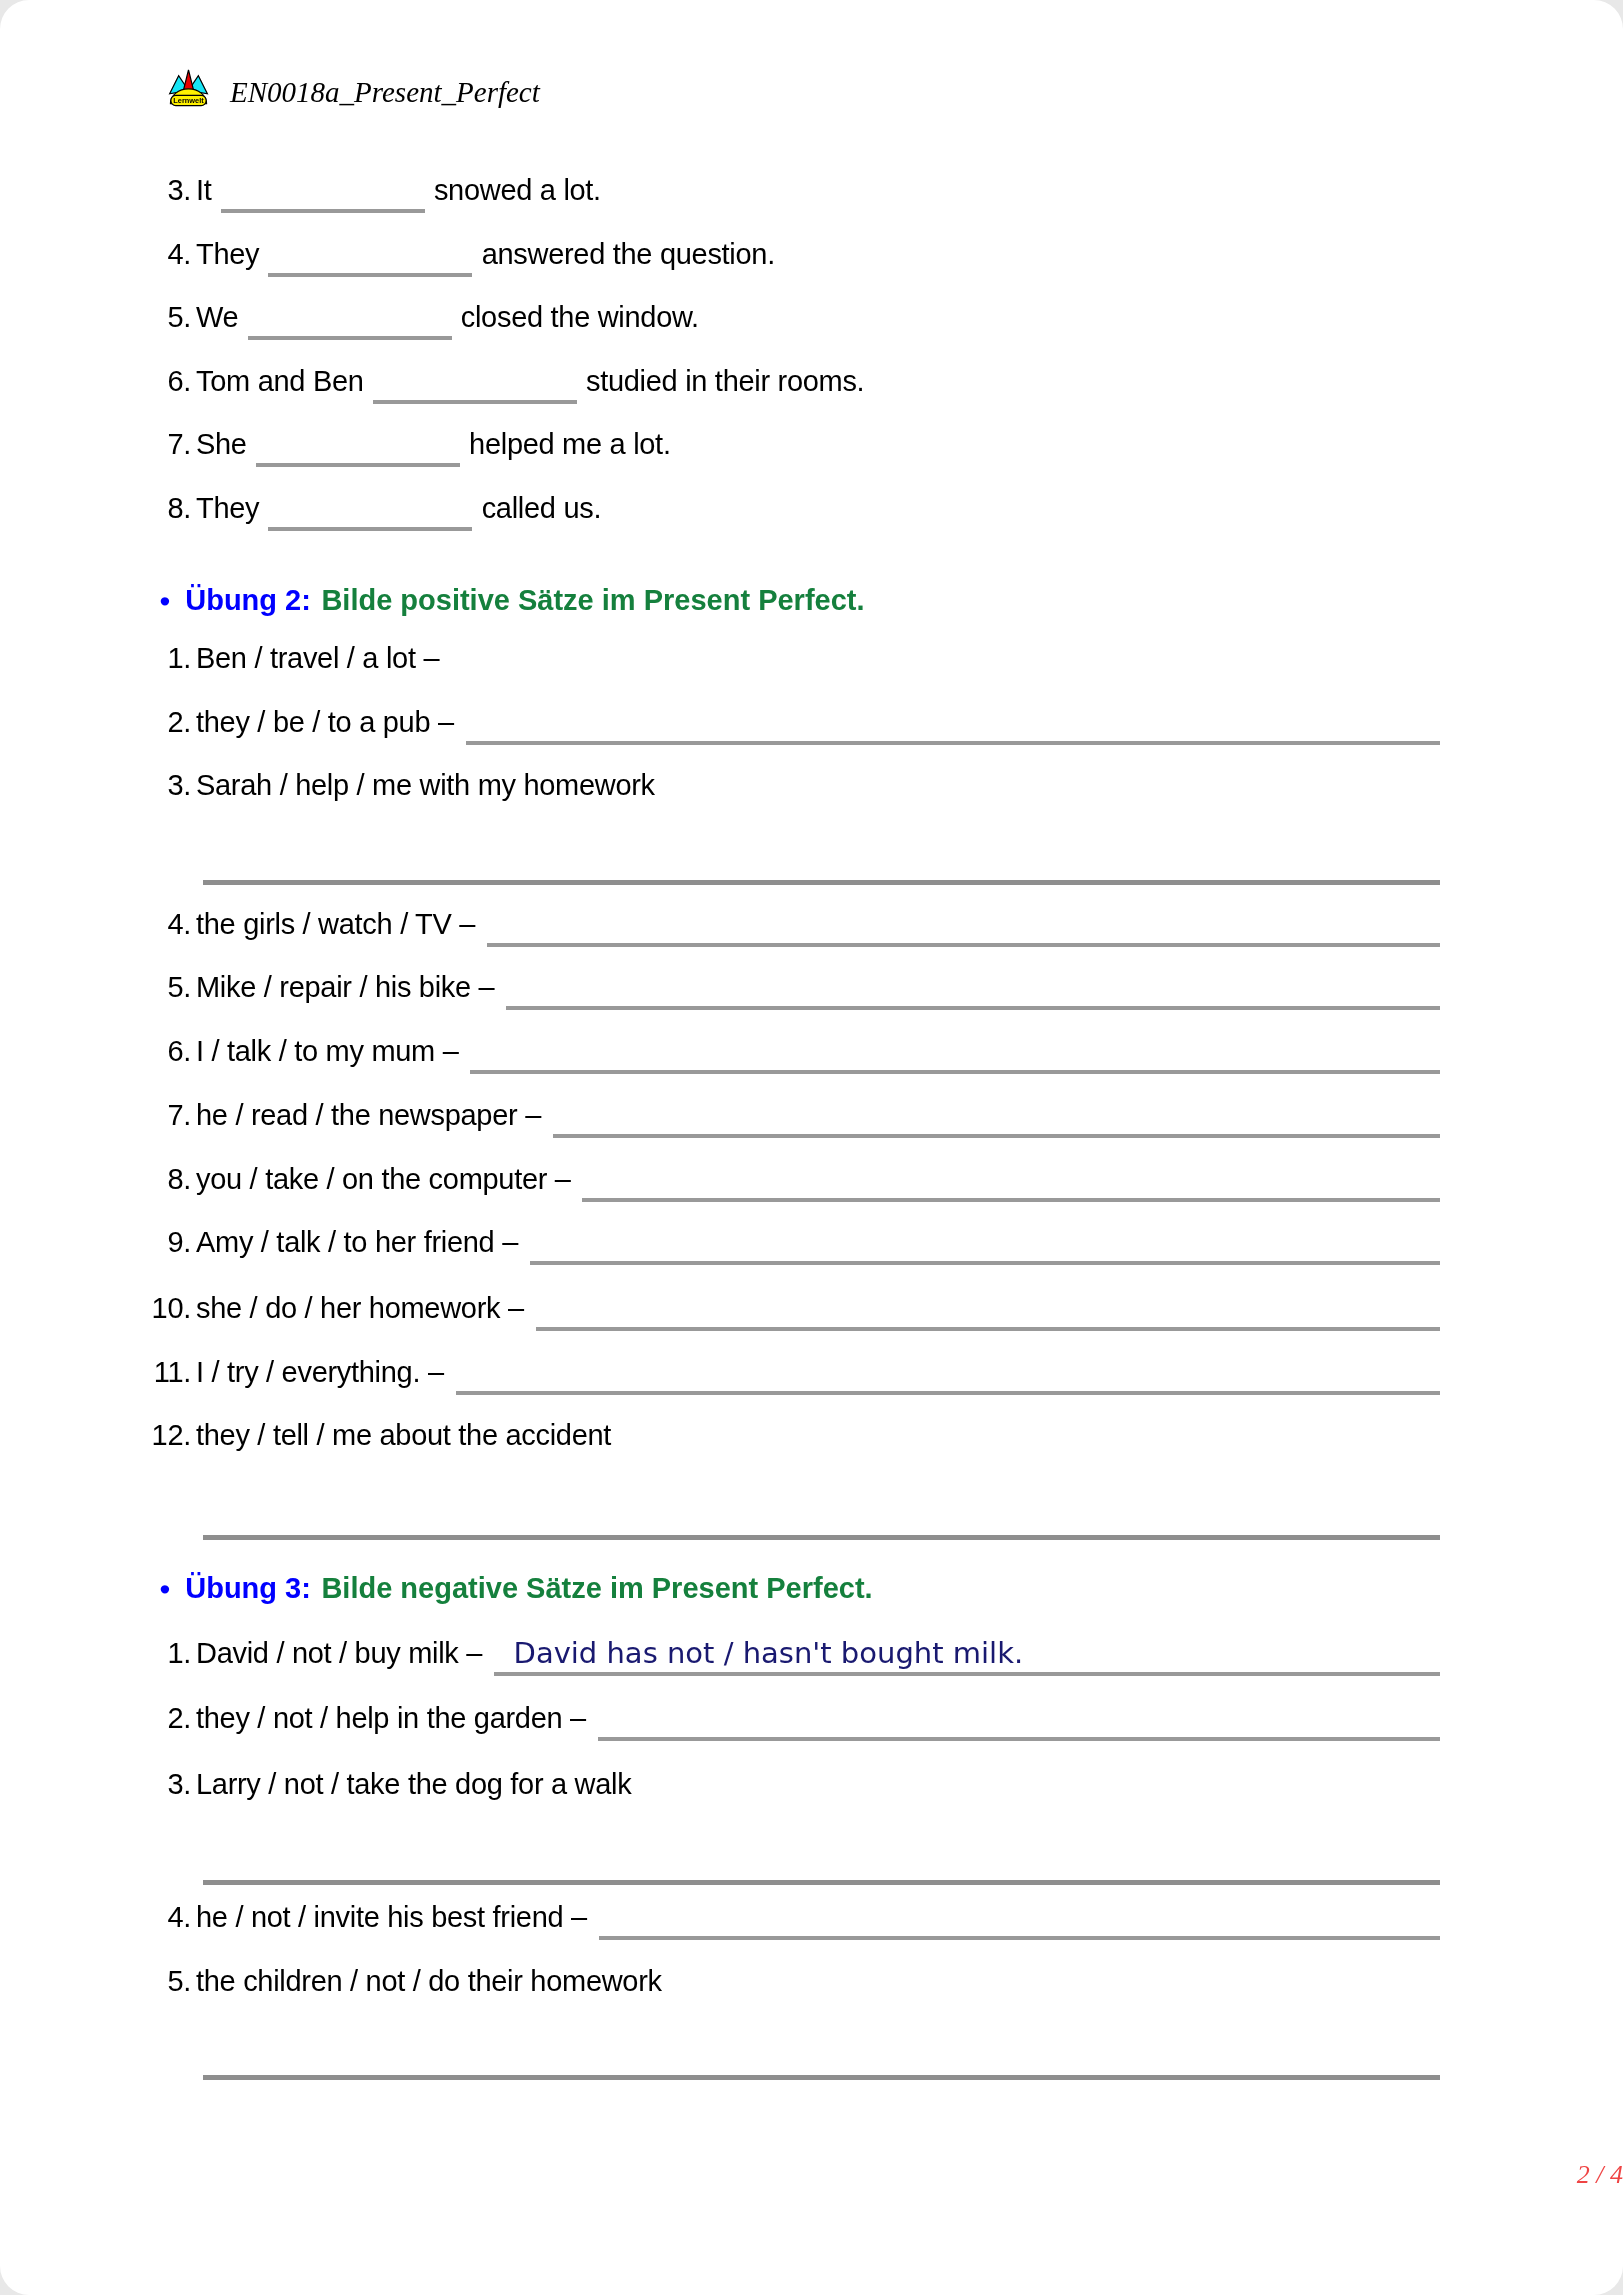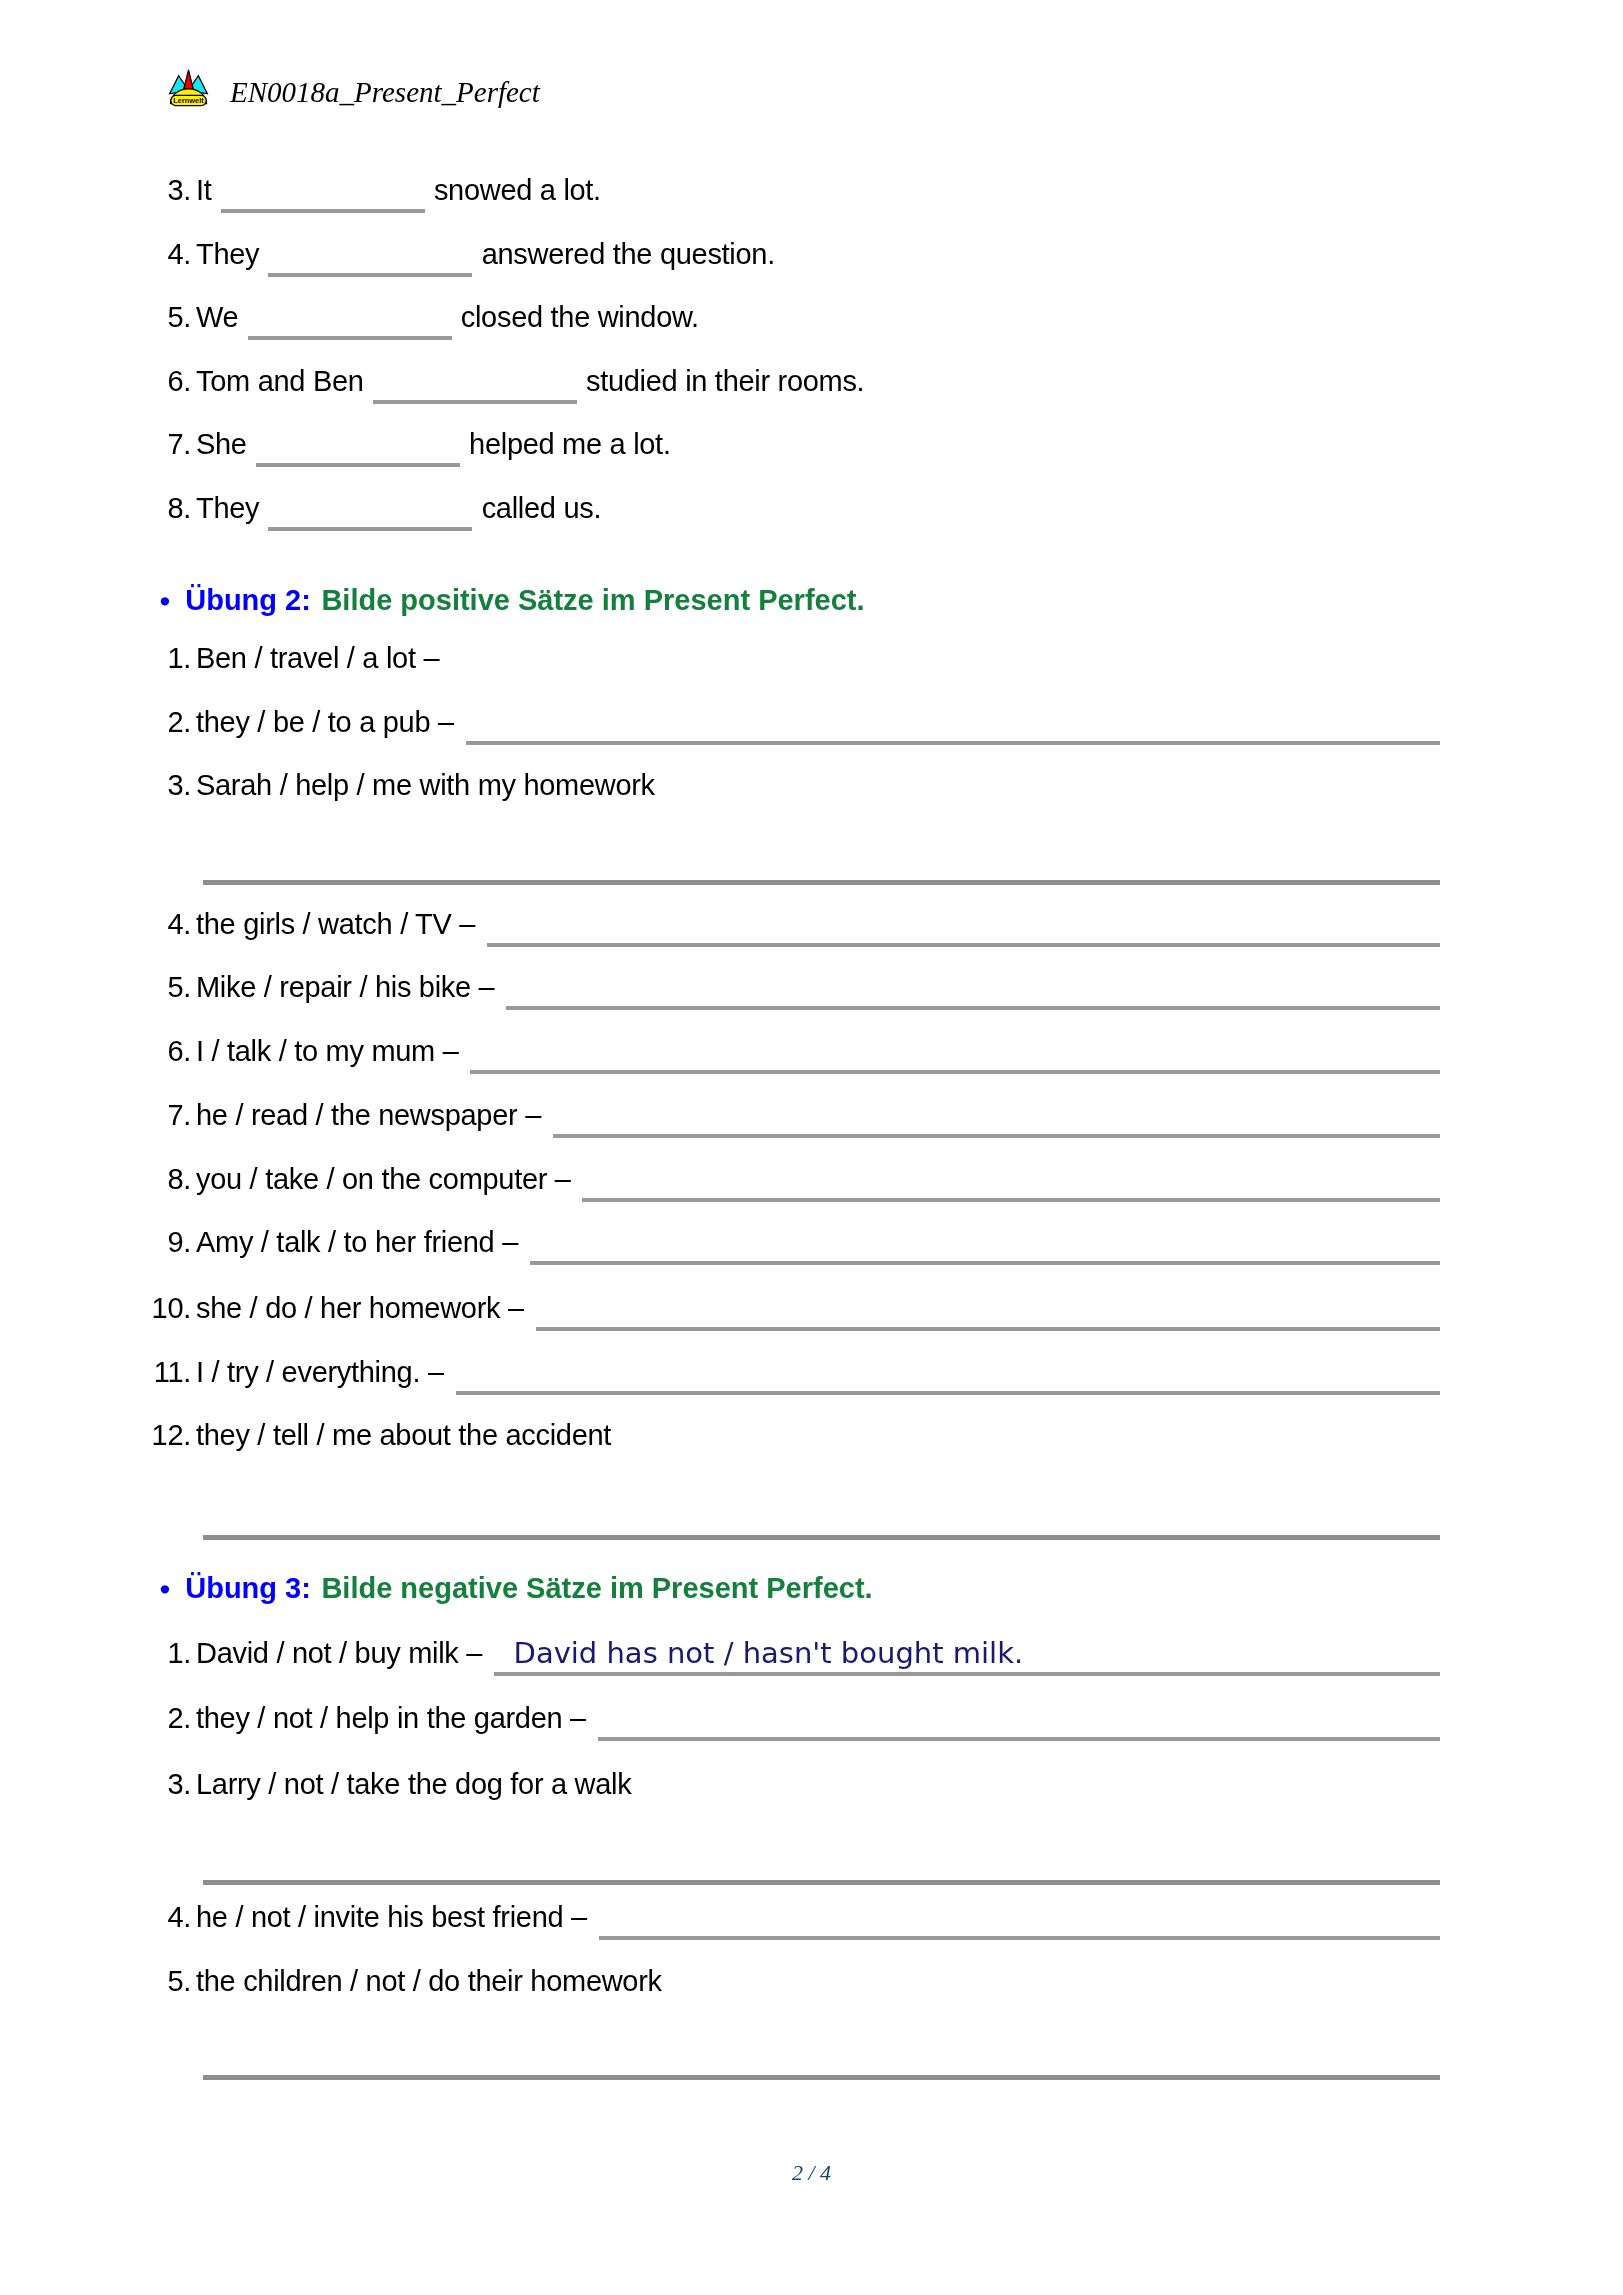--- a/index.html
+++ b/index.html
@@ -4,20 +4,21 @@
 <style>
   html,body { margin:0; padding:0; background:#e8e8e8; }
   .page {
     position:relative;
     width:1623px; height:2295px;
     margin:0 auto;
     background:#ffffff;
     font-family:"Liberation Sans", sans-serif;
     color:#000;
     overflow:hidden;
+    border-radius:29px;
   }
 
   
   .logo { position:absolute; left:168px; top:69px; }
   .title {
     position:absolute; left:230px; top:76px;
     font-family:"Liberation Serif", serif;
     font-style:italic;
     font-size:29px; line-height:33px;
     color:#000;
@@ -74,25 +75,25 @@
     display:flex; align-items:flex-start;
     font-size:29px; line-height:34px;
     font-weight:bold; white-space:nowrap;
   }
   .bullet { color:#0000ff; font-size:19.6px; line-height:34px; flex:0 0 auto; }
   .hlabel { color:#0000ff; margin-left:14.4px; flex:0 0 auto;text-align:center; }
   .htext  { color:#15803d; margin-left:10.5px; flex:0 0 auto; }
 
   .footer {
     position:absolute; left:0; right:0; top:2160px;
-    text-align:center;
+    text-align:right;
     font-family:"Liberation Serif", serif;
     font-style:italic;
-    font-size:22px;
-    color:#0c4a6e;
+    font-size:26px;
+    color:#ef4444;
   }
 </style>
 </head>
 <body>
 
 <div class="page">
 
   <div class="logo">
     <svg width="41" height="38" viewBox="0 0 100 92" xmlns="http://www.w3.org/2000/svg">
       <polygon points="4,60 26,16 50,52" fill="#17e5f5" stroke="#000" stroke-width="3"></polygon>

